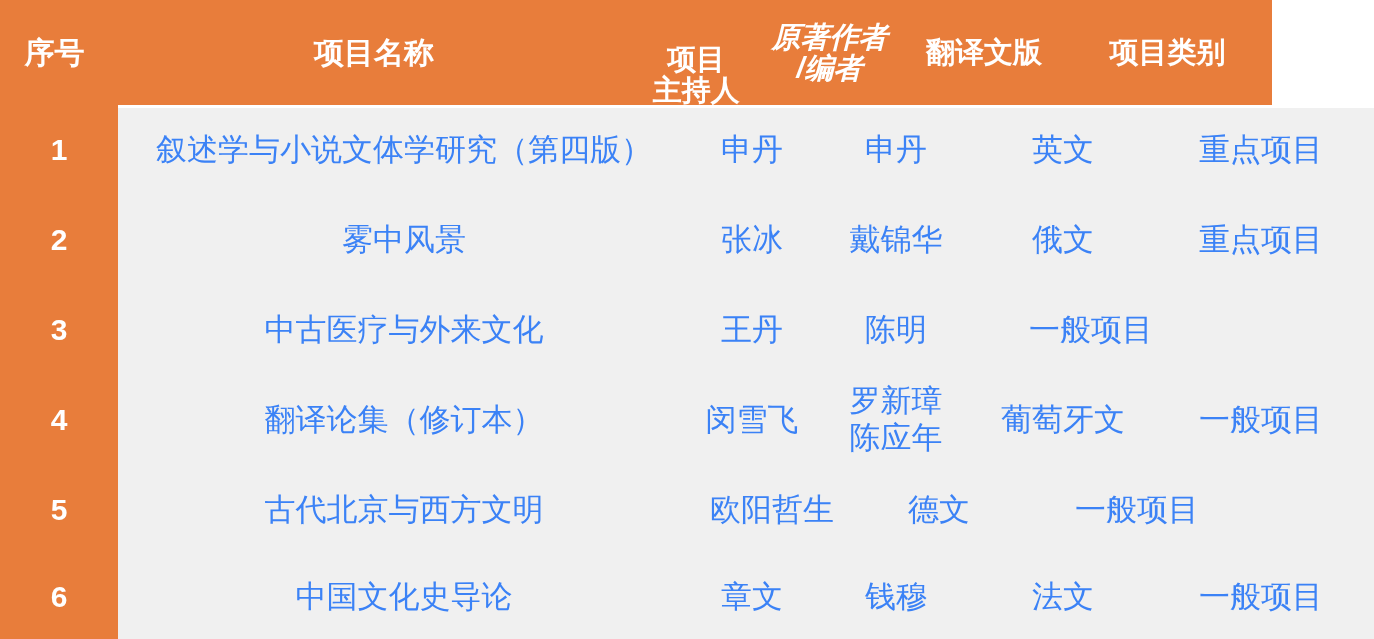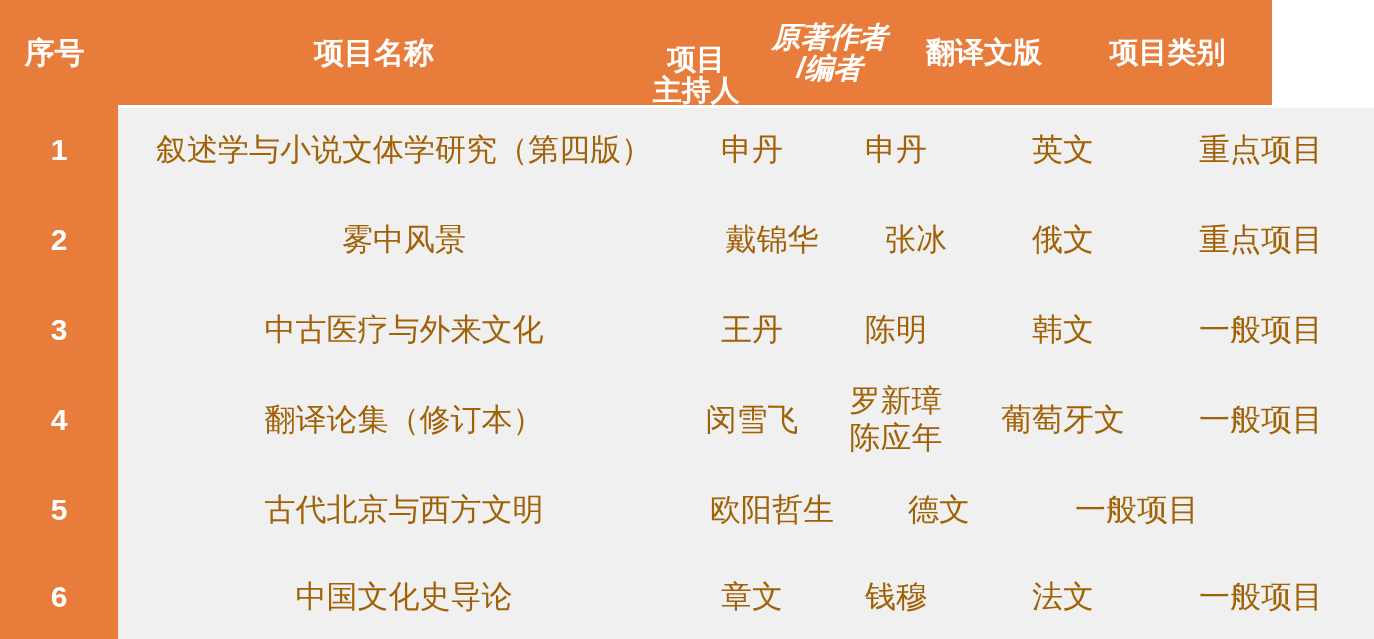--- a/index.html
+++ b/index.html
@@ -96,21 +96,21 @@
 
   .r1 { top: 0px;   height: 90px; }
   .r2 { top: 90px;  height: 90px; }
   .r3 { top: 180px; height: 90px; }
   .r4 { top: 270px; height: 90px; }
   .r5 { top: 360px; height: 90px; }
   .r6 { top: 450px; height: 84px; }
 
   .c {
     text-align: center;
-    color: #a16207;
+    color: #3b82f6;
     font-size: 31px;
     line-height: 1.18;
     box-sizing: border-box;
     white-space: pre-line;
   }
 
   .c-seq {
     width: 118px;
     color: #ffffff;
     font-weight: bold;
@@ -148,32 +148,31 @@
         <div class="c c-name">叙述学与小说文体学研究（第四版）</div>
         <div class="c c-host">申丹</div>
         <div class="c c-author">申丹</div>
         <div class="c c-lang">英文</div>
         <div class="c c-type">重点项目</div>
       </div>
 
       <div class="row r2">
         <div class="c c-seq">2</div>
         <div class="c c-name">雾中风景</div>
+        <div class="c c-host">张冰</div>
         <div class="c c-author">戴锦华</div>
-        <div class="c c-host">张冰</div>
         <div class="c c-lang">俄文</div>
         <div class="c c-type">重点项目</div>
       </div>
 
       <div class="row r3">
         <div class="c c-seq">3</div>
         <div class="c c-name">中古医疗与外来文化</div>
         <div class="c c-host">王丹</div>
         <div class="c c-author">陈明</div>
-        <div class="c c-lang">韩文</div>
         <div class="c c-type">一般项目</div>
       </div>
 
       <div class="row r4">
         <div class="c c-seq">4</div>
         <div class="c c-name">翻译论集（修订本）</div>
         <div class="c c-host">闵雪飞</div>
         <div class="c c-author">罗新璋
 陈应年</div>
         <div class="c c-lang">葡萄牙文</div>

